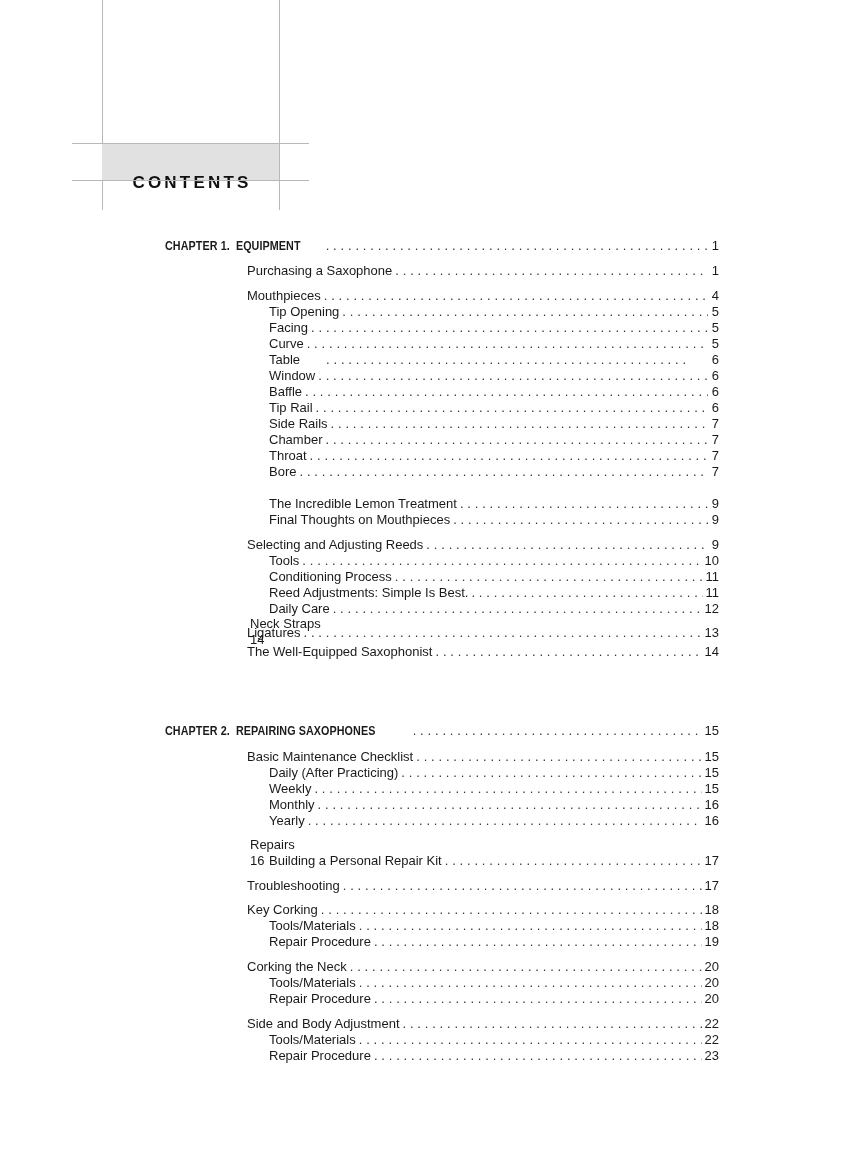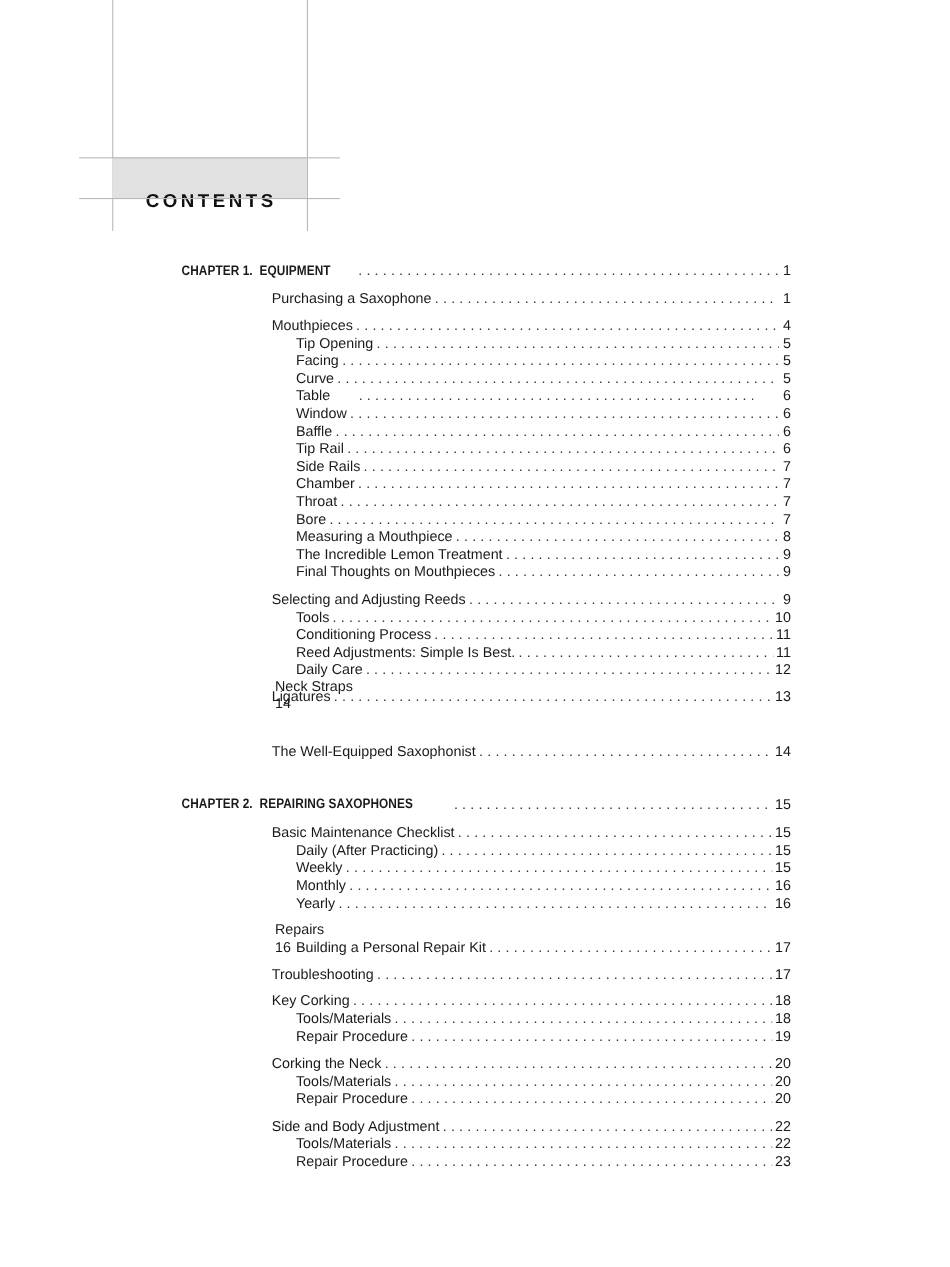--- a/index.html
+++ b/index.html
@@ -121,25 +121,20 @@
     <div class="row lvl-2" style="top: 448px;">
     <span class="label">Throat</span>
     <span class="leader"></span>
     <span class="page">7</span>
   </div>
     <div class="row lvl-2" style="top: 464px;">
     <span class="label">Bore</span>
     <span class="leader"></span>
     <span class="page">7</span>
   </div>
-    <div class="row lvl-2" style="top: 480px;">
-    <span class="label">Measuring a Mouthpiece</span>
-    <span class="leader"></span>
-    <span class="page">8</span>
-  </div>
     <div class="row lvl-2" style="top: 496px;">
     <span class="label">The Incredible Lemon Treatment</span>
     <span class="leader"></span>
     <span class="page">9</span>
   </div>
     <div class="row lvl-2" style="top: 512px;">
     <span class="label">Final Thoughts on Mouthpieces</span>
     <span class="leader"></span>
     <span class="page">9</span>
   </div>
@@ -171,21 +166,21 @@
     <div class="row lvl-1" style="top: 625px;">
     <span class="label">Ligatures</span>
     <span class="leader"></span>
     <span class="page">13</span>
   </div>
     <div class="row lvl-1" style="top: 616px; flex-direction: column;">
     <span class="label">Neck Straps</span>
     <span class="leader"></span>
     <span class="page">14</span>
   </div>
-    <div class="row lvl-1" style="top: 675px; align-items: center;">
+    <div class="row lvl-1" style="top: 644px; align-items: center;">
     <span class="label">The Well-Equipped Saxophonist</span>
     <span class="leader"></span>
     <span class="page">14</span>
   </div>
     <div class="row lvl-0 chapter" style="top: 723px;">
     <span class="label" style="white-space: pre;">CHAPTER 2.  REPAIRING SAXOPHONES</span>
     <span class="leader"></span>
     <span class="page">15</span>
   </div>
     <div class="row lvl-1" style="top: 749px;">

